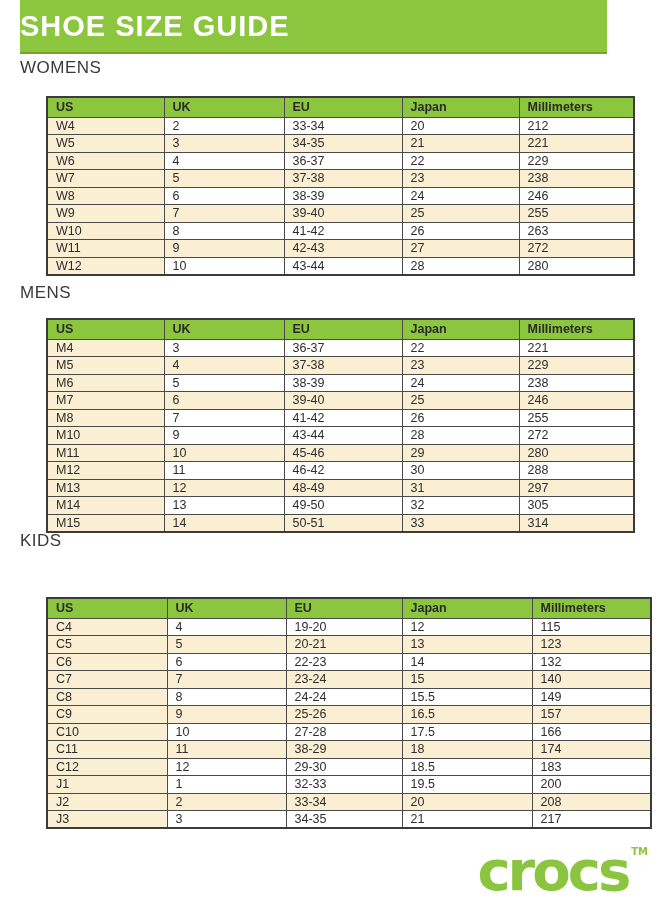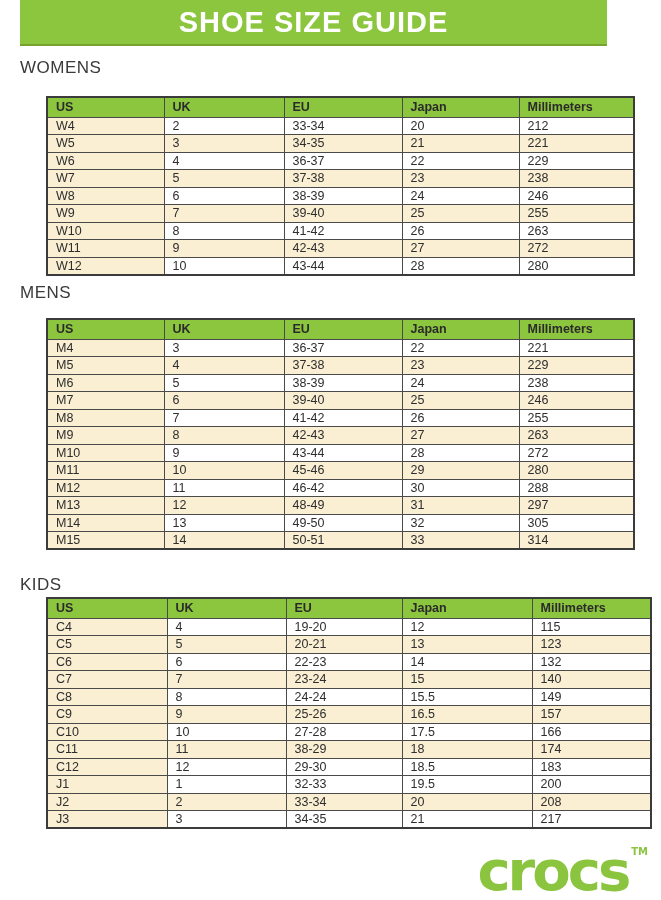--- a/index.html
+++ b/index.html
@@ -13,41 +13,41 @@
   *{box-sizing:border-box;margin:0;padding:0;}
   html,body{width:661px;height:900px;}
   body{
     position:relative;
     background:#ffffff;
     font-family:"Liberation Sans", sans-serif;
     color:var(--ink);
     overflow:hidden;
   }
   .banner{
-    position:absolute;left:20px;top:0;width:587px;height:46px;
+    position:absolute;left:20px;top:0;width:587px;height:54px;
     background:var(--green);
     border-bottom:2px solid var(--green-dark);
-    display:flex;align-items:center;justify-content:center;
+    display:flex;align-items:center;justify-content:flex-start;
   }
   .banner-title{
     color:#ffffff;
     font-size:29px;
     font-weight:bold;
     letter-spacing:1px;
   }
   .section-heading{
     position:absolute;left:20px;
     font-size:17px;
     font-weight:normal;
     color:#3a3a3a;
     letter-spacing:0.5px;
   }
   #womens-heading{top:58px;}
   #mens-heading{top:283px;}
-  #kids-heading{top:531px;margin-top:44px;}
+  #kids-heading{top:531px;}
   .table-wrap{position:absolute;left:18px;padding-left:28px;}
   #womens-table{top:96px;width:587px;}
   #mens-table{top:318px;width:587px;}
   #kids-table{top:597px;width:604px;}
   table{
     border-collapse:collapse;
     table-layout:fixed;
     width:100%;
     font-size:12.5px;
   }
@@ -235,27 +235,20 @@
           <td>25</td>
           <td>246</td>
         </tr>
         <tr>
           <td class="first-col">M8</td>
           <td>7</td>
           <td>41-42</td>
           <td>26</td>
           <td>255</td>
         </tr>
-        <tr class="alt">
-          <td class="first-col">M9</td>
-          <td>8</td>
-          <td>42-43</td>
-          <td>27</td>
-          <td>263</td>
-        </tr>
         <tr>
           <td class="first-col">M10</td>
           <td>9</td>
           <td>43-44</td>
           <td>28</td>
           <td>272</td>
         </tr>
         <tr class="alt">
           <td class="first-col">M11</td>
           <td>10</td>

